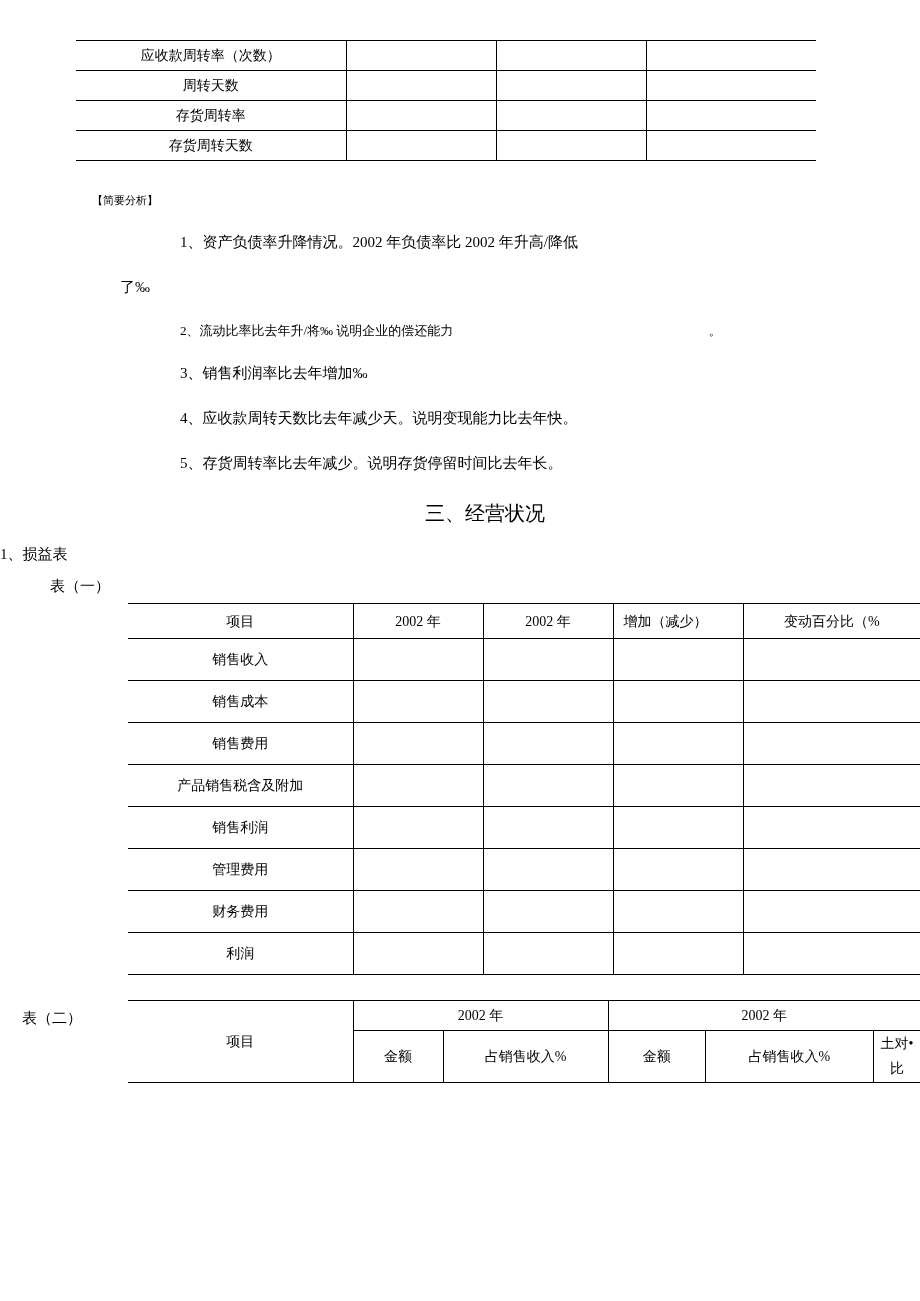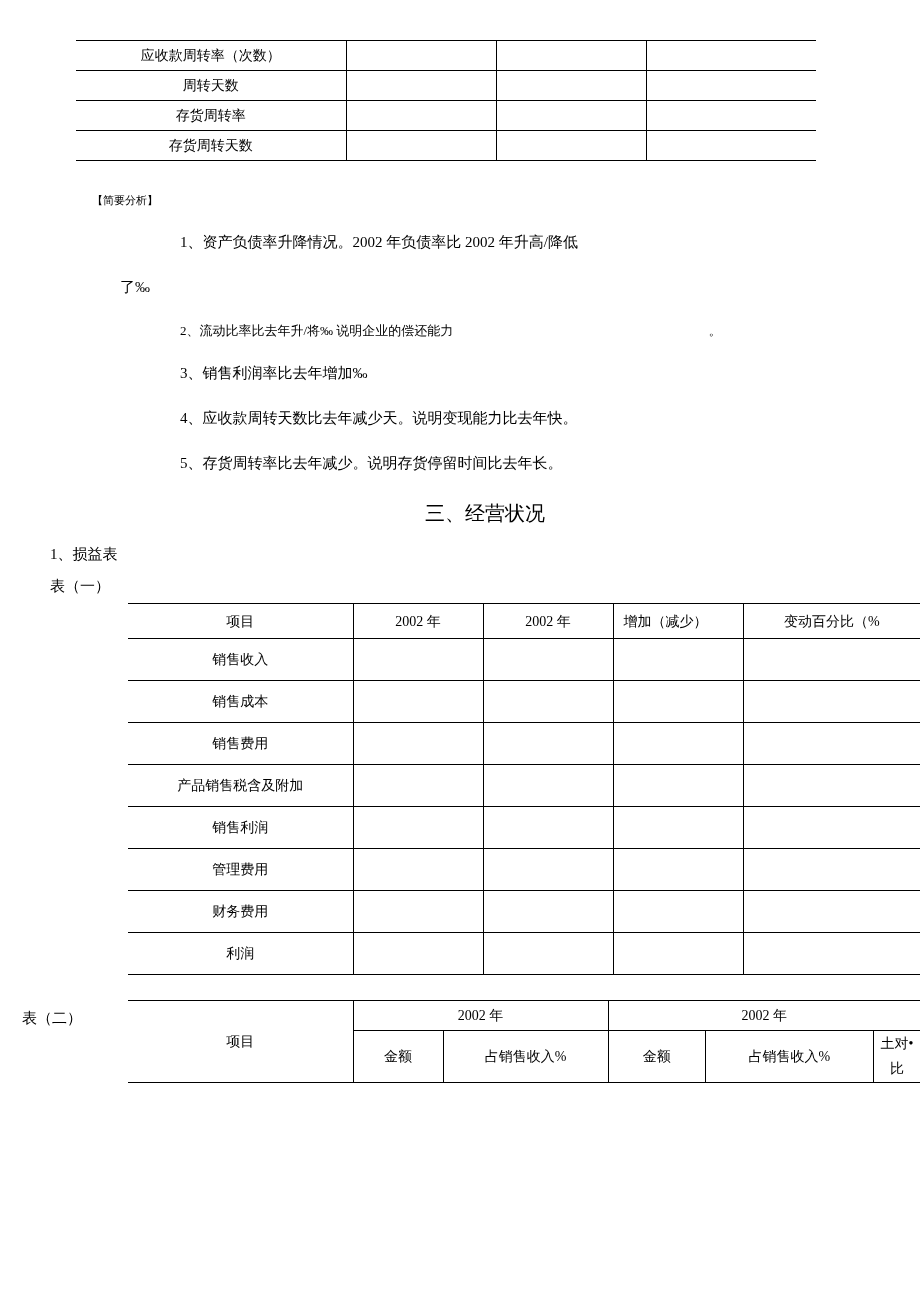--- a/index.html
+++ b/index.html
@@ -75,21 +75,20 @@
     }
     .section-heading {
       font-size: 20px;
       padding-left: 50px;
       margin-bottom: 10px;
       margin-top: 12px;
       text-align: center;
     }
     .sub-heading {
       font-size: 15px;
-      padding-left: 50px;
       margin-bottom: 5px;
     }
     .table-label {
       font-size: 15px;
       padding-left: 50px;
       margin-bottom: 3px;
     }
     .table2-wrapper {
       padding-left: 128px;
       margin-bottom: 25px;

